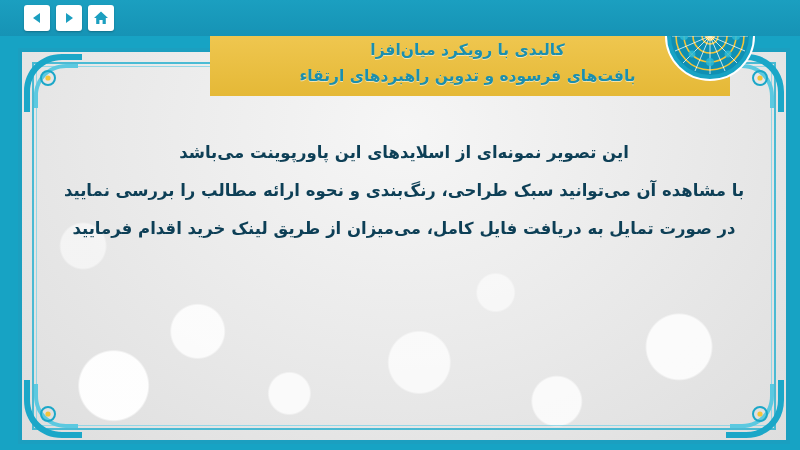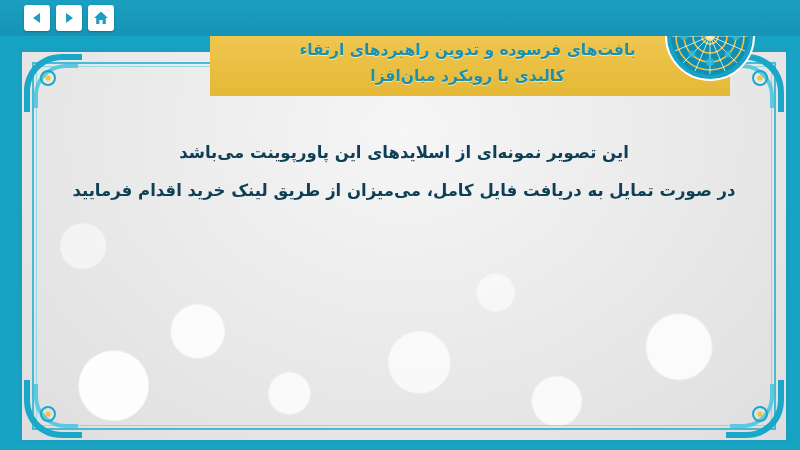--- a/index.html
+++ b/index.html
@@ -131,22 +131,22 @@
       </span>
     </div>
 
   </div>
 </div>
 
 <div class="header-band"></div>
 
 <div class="header-title">
   <span>سنجش میزان مشارکت ساکنان در نوسازی</span>
+  <span>کالبدی با رویکرد میان‌افزا</span>
   <span>بافت‌های فرسوده و تدوین راهبردهای ارتقاء</span>
-  <span>کالبدی با رویکرد میان‌افزا</span>
 </div>
 
 <div class="medallion">
   <svg width="92" height="92" viewBox="0 0 92 92">
     <circle cx="46" cy="46" r="44" fill="#17a3c4"></circle>
     <circle cx="46" cy="46" r="39" fill="#0f8fb3"></circle>
     <g stroke="#f3c43a" stroke-width="1.6" fill="none">
       <circle cx="46" cy="46" r="34"></circle>
       <circle cx="46" cy="46" r="26"></circle>
       <circle cx="46" cy="46" r="17"></circle>
@@ -213,15 +213,16 @@
     <svg width="86" height="86" viewBox="0 0 86 86">
       <path d="M2 40 C2 18 18 2 40 2 L60 2 L60 8 L40 8 C22 8 8 22 8 40 L8 60 L2 60 Z" fill="#1ba7c8"></path>
       <path d="M12 44 C12 26 26 12 44 12 L56 12 L56 16 L44 16 C28 16 16 28 16 44 L16 56 L12 56 Z" fill="#5cc9e0"></path>
       <circle cx="26" cy="26" r="7" fill="none" stroke="#1ba7c8" stroke-width="2"></circle>
       <circle cx="26" cy="26" r="2.6" fill="#f3c43a"></circle>
     </svg>
   </div>
 
   <div class="body-text">
     <p>این تصویر نمونه‌ای از اسلایدهای این پاورپوینت می‌باشد</p>
+    <p>با مشاهده آن می‌توانید سبک طراحی، رنگ‌بندی و نحوه ارائه مطالب را بررسی نمایید</p>
     <p>در صورت تمایل به دریافت فایل کامل، می‌میزان از طریق لینک خرید اقدام فرمایید</p>
   </div>
 </div>
 
 </body></html>

